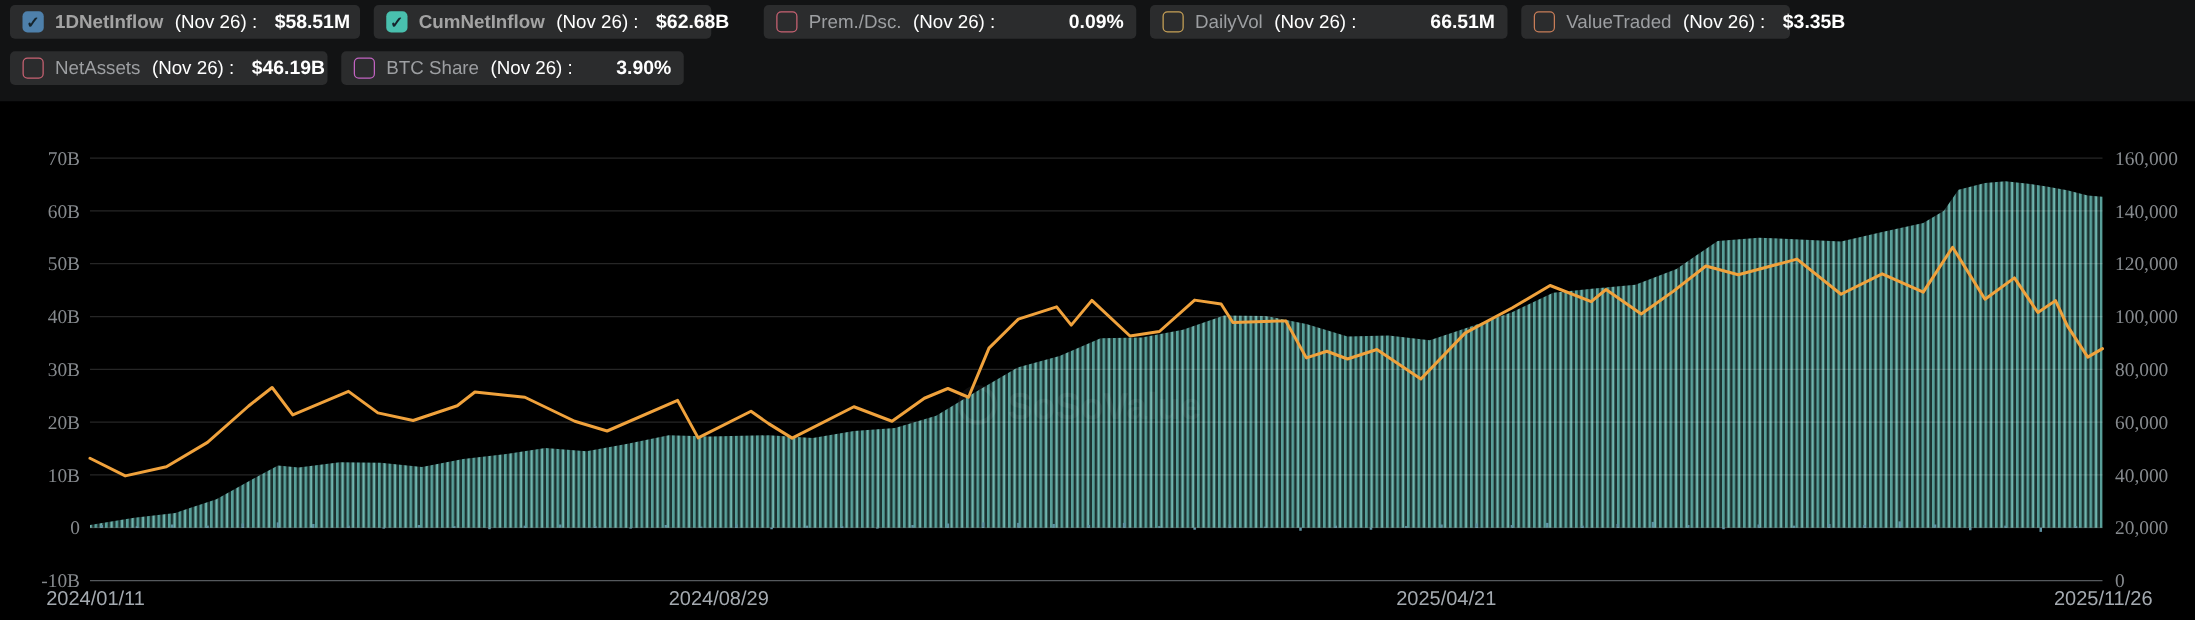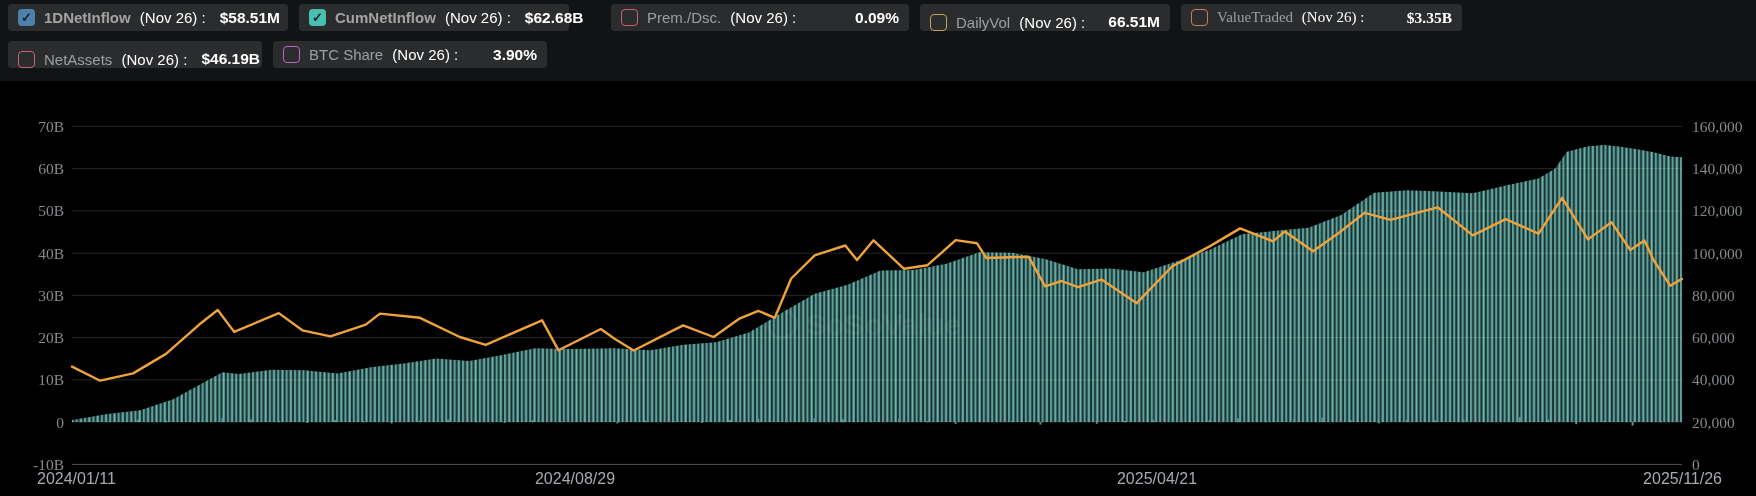--- a/index.html
+++ b/index.html
@@ -40,35 +40,35 @@
         <span class="lbl on">CumNetInflow</span>
         <span class="date"> (Nov 26) :</span>
         <span class="val">$62.68B</span>
       </div>
       <div class="chip" style="width: 298px; margin-left: 31px;">
         <span class="cb off" style="border-color: rgb(201, 98, 115);"></span>
         <span class="lbl">Prem./Dsc.</span>
         <span class="date"> (Nov 26) :</span>
         <span class="val">0.09%</span>
       </div>
-      <div class="chip" style="width: 250px; align-items: flex-end;">
+      <div class="chip" style="width: 286px;">
         <span class="cb off" style="border-color: rgb(199, 161, 87);"></span>
         <span class="lbl">DailyVol</span>
         <span class="date"> (Nov 26) :</span>
         <span class="val">66.51M</span>
       </div>
-      <div class="chip" style="width: 281px; font-family: Liberation Serif, serif;">
+      <div class="chip" style="width: 215px;">
         <span class="cb off" style="border-color: rgb(200, 125, 88);"></span>
         <span class="lbl">ValueTraded</span>
         <span class="date"> (Nov 26) :</span>
         <span class="val">$3.35B</span>
       </div>
     </div>
   <div class="lrow r2">
-      <div class="chip" style="width: 254px; align-items: flex-end;">
+      <div class="chip" style="width: 254px;">
         <span class="cb off" style="border-color: rgb(201, 98, 115);"></span>
         <span class="lbl">NetAssets</span>
         <span class="date"> (Nov 26) :</span>
         <span class="val">$46.19B</span>
       </div>
       <div class="chip" style="width: 274px;">
         <span class="cb off" style="border-color: rgb(193, 99, 193);"></span>
         <span class="lbl">BTC Share</span>
         <span class="date"> (Nov 26) :</span>
         <span class="val">3.90%</span>

